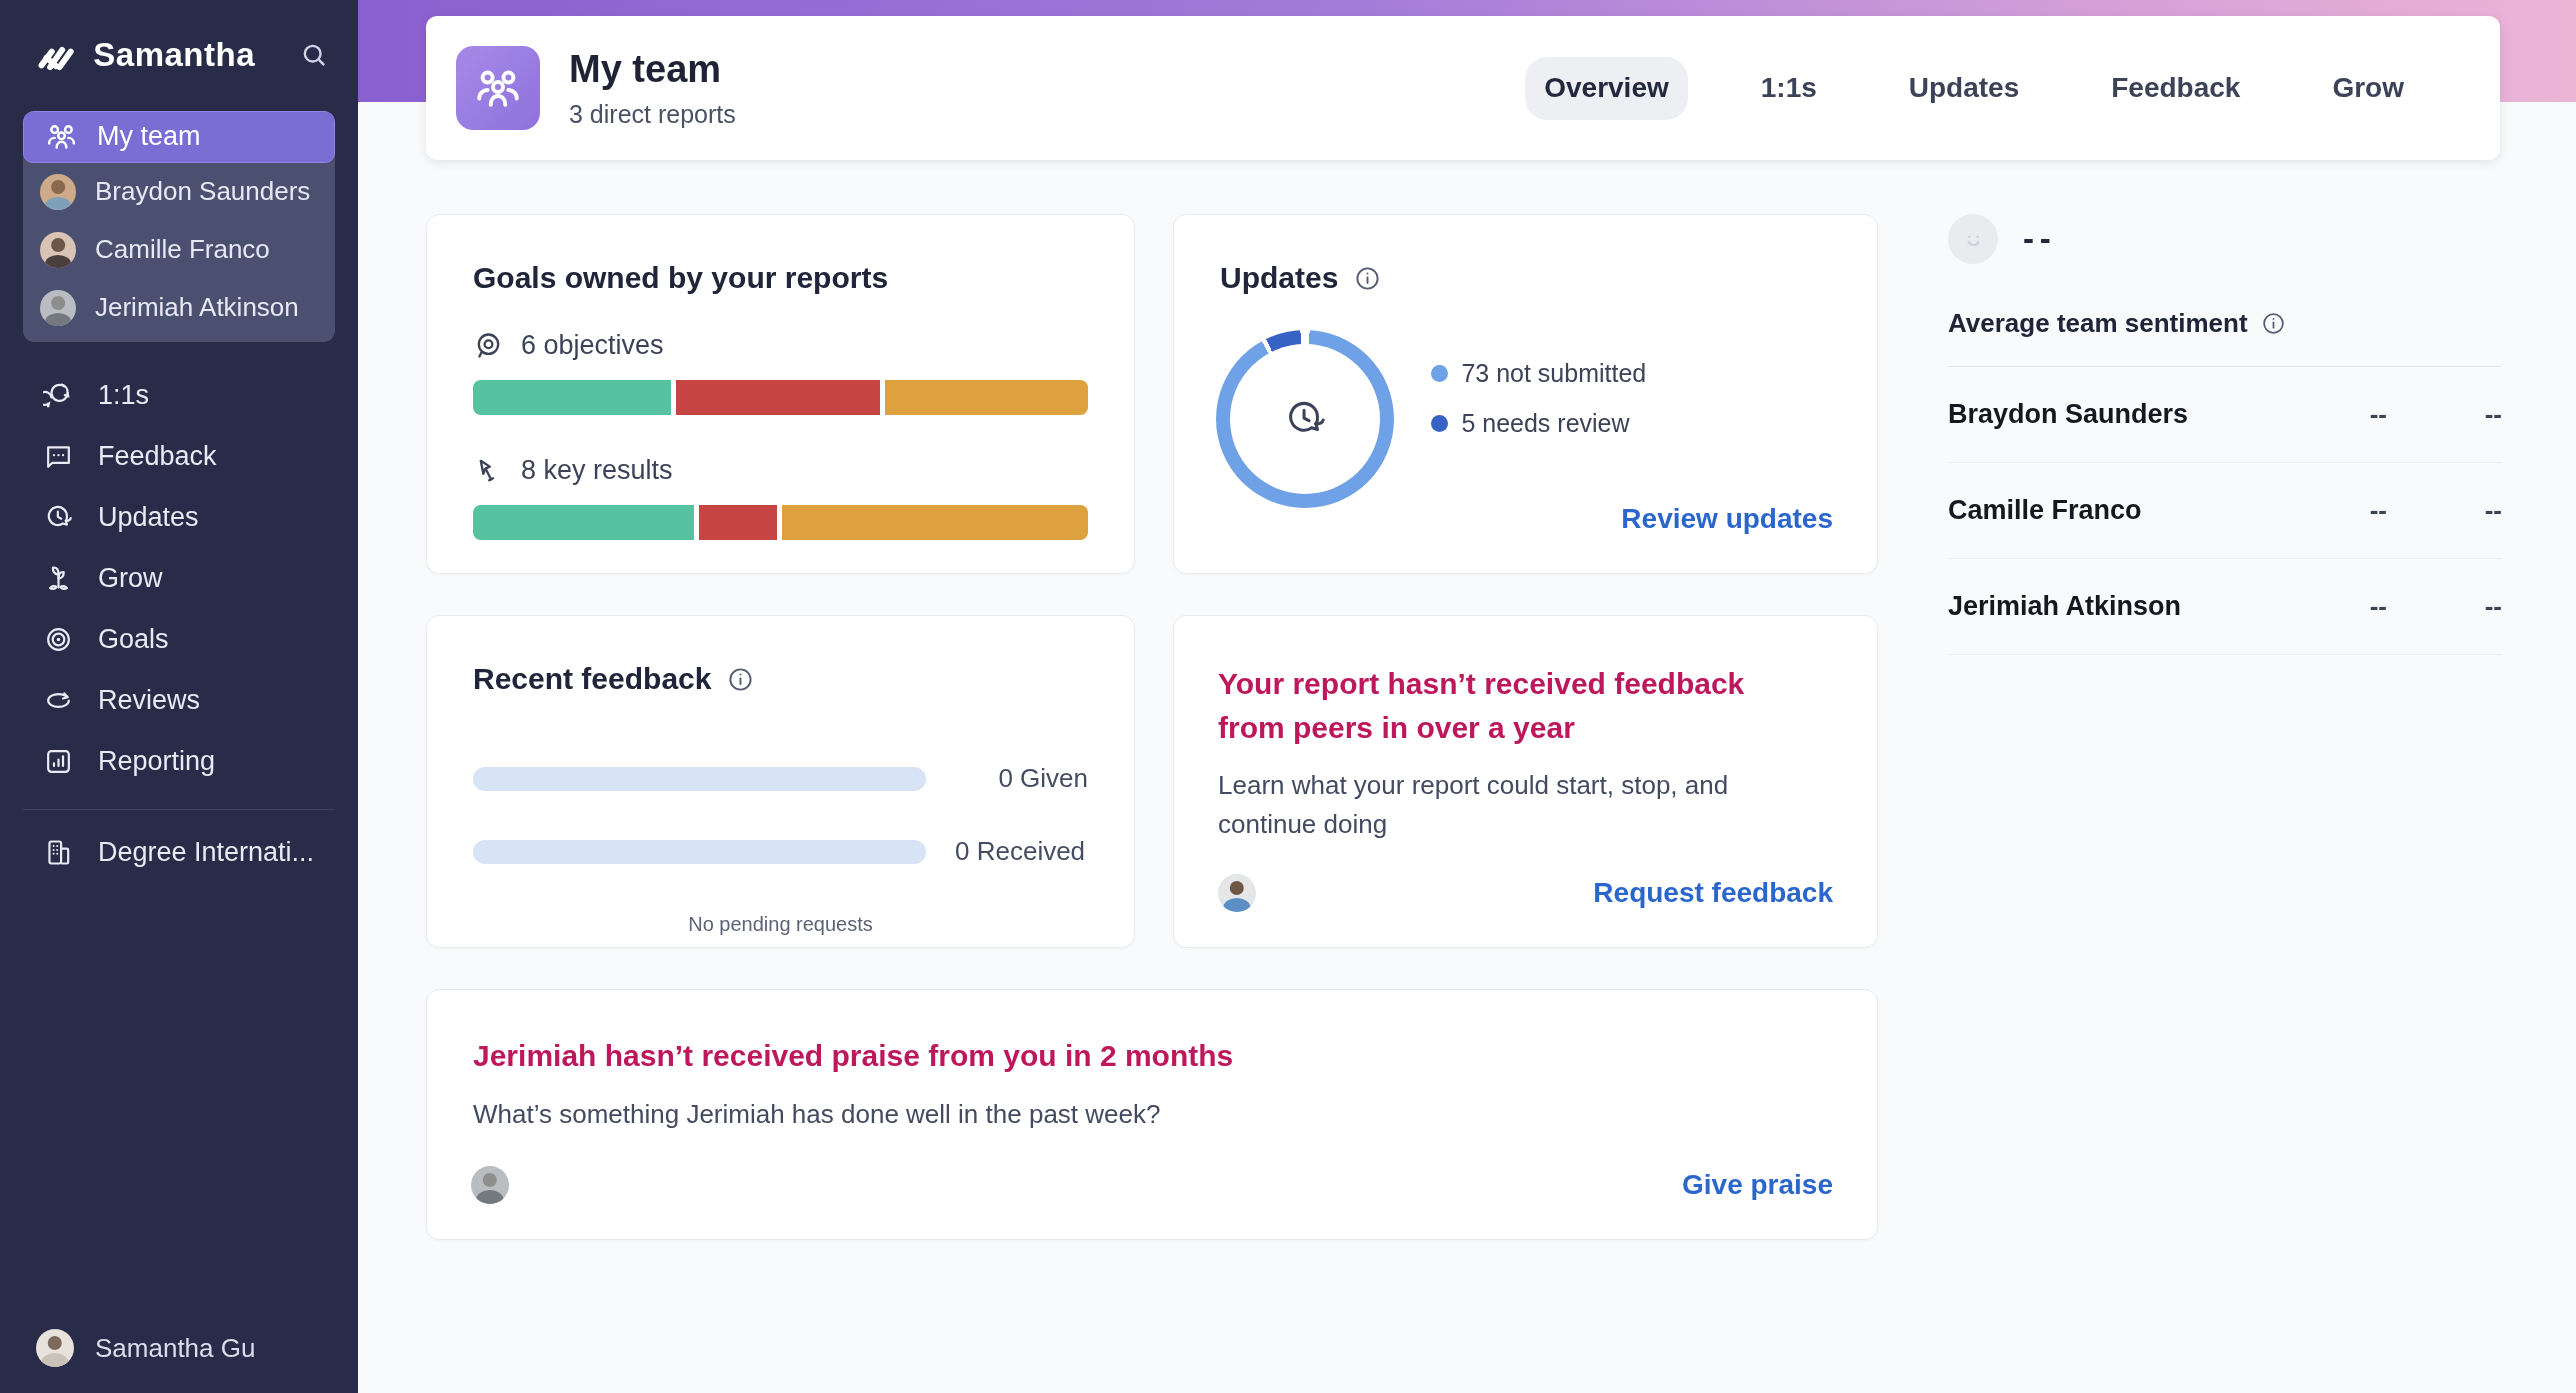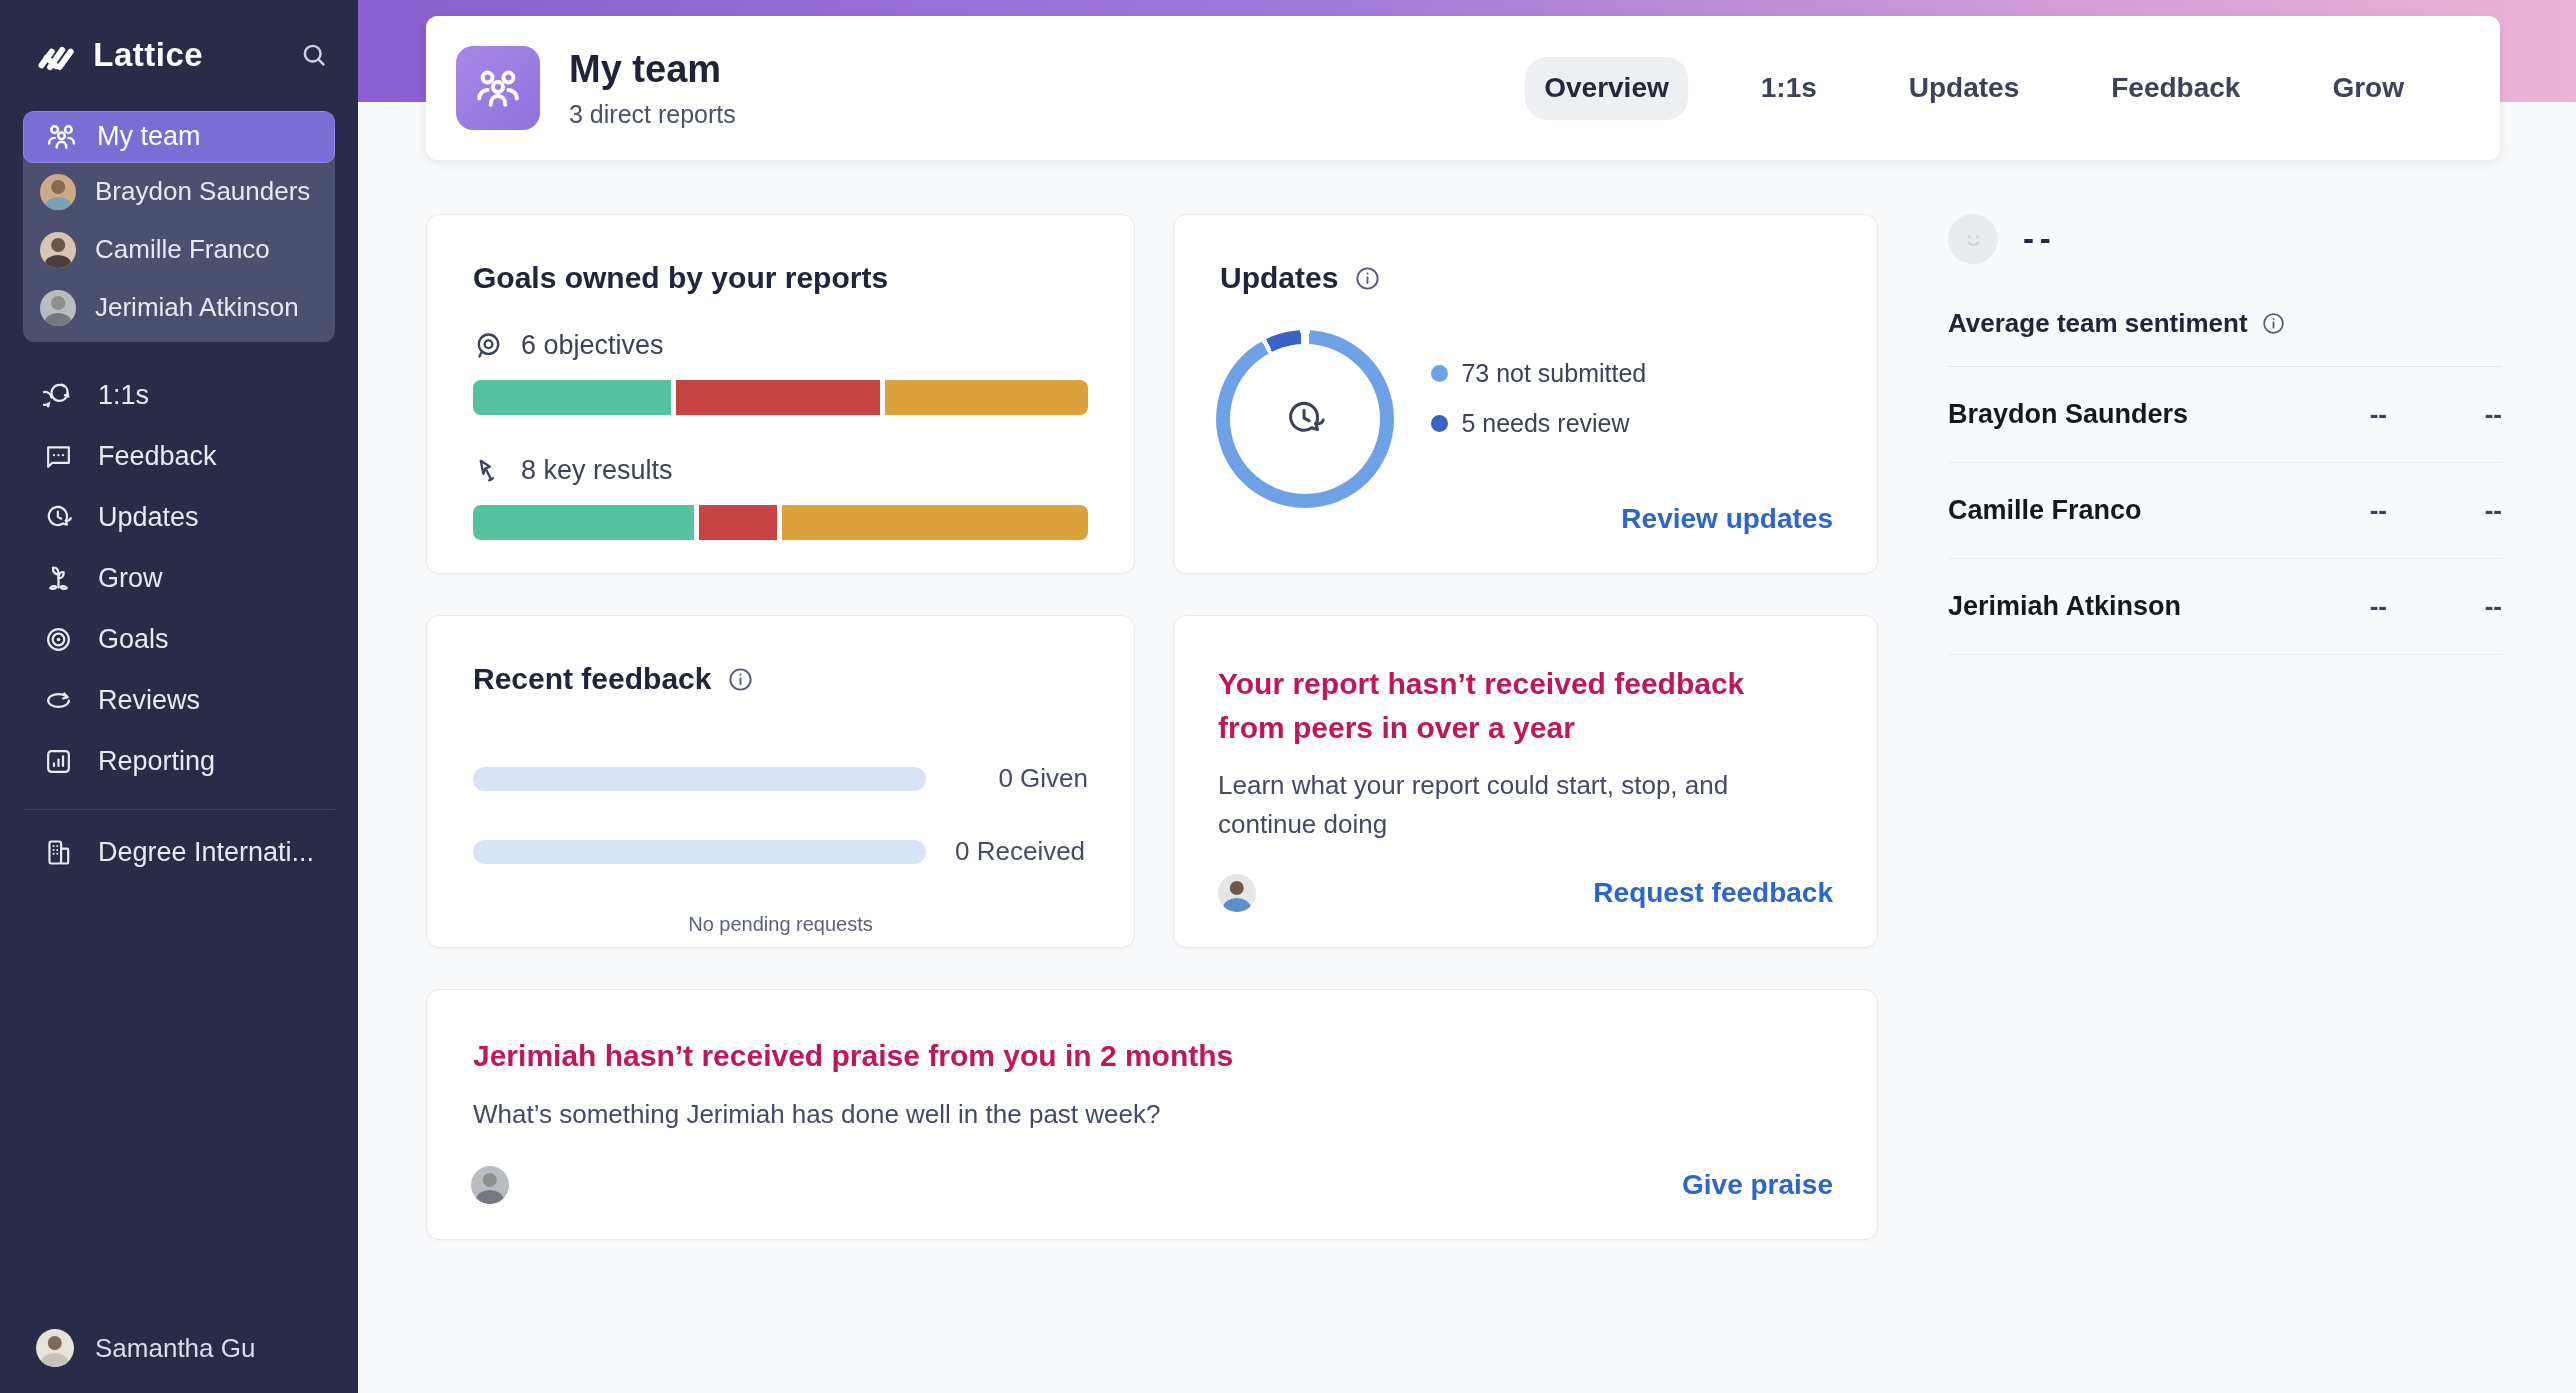--- a/index.html
+++ b/index.html
@@ -138,21 +138,21 @@
   <div class="sb-top">
     <div class="sb-logo">
       <span>
         <svg width="42" height="38" viewBox="0 0 24 22" fill="none" stroke="#ffffff" stroke-width="3.4" stroke-linecap="round">
           <path d="M3 17 L9 9"></path>
             <path d="M8 18 L15 8"></path>
             <path d="M13.5 18 L20 9"></path>
             <path d="M6 12.5 L11.5 17.5"></path>
         </svg>
       </span>
-      <span class="sb-logo-text">Lattice</span>
+      <span class="sb-logo-text">Samantha</span>
     </div>
     <span class="sb-search">
       <svg width="29" height="29" viewBox="0 0 24 24" fill="none" stroke="#cfd3e6" stroke-width="2">
         <circle cx="10.5" cy="10.5" r="6.5"></circle>
           <path d="M15.5 15.5 L20 20"></path>
       </svg>
     </span>
   </div>
 
   <div class="team-block">

